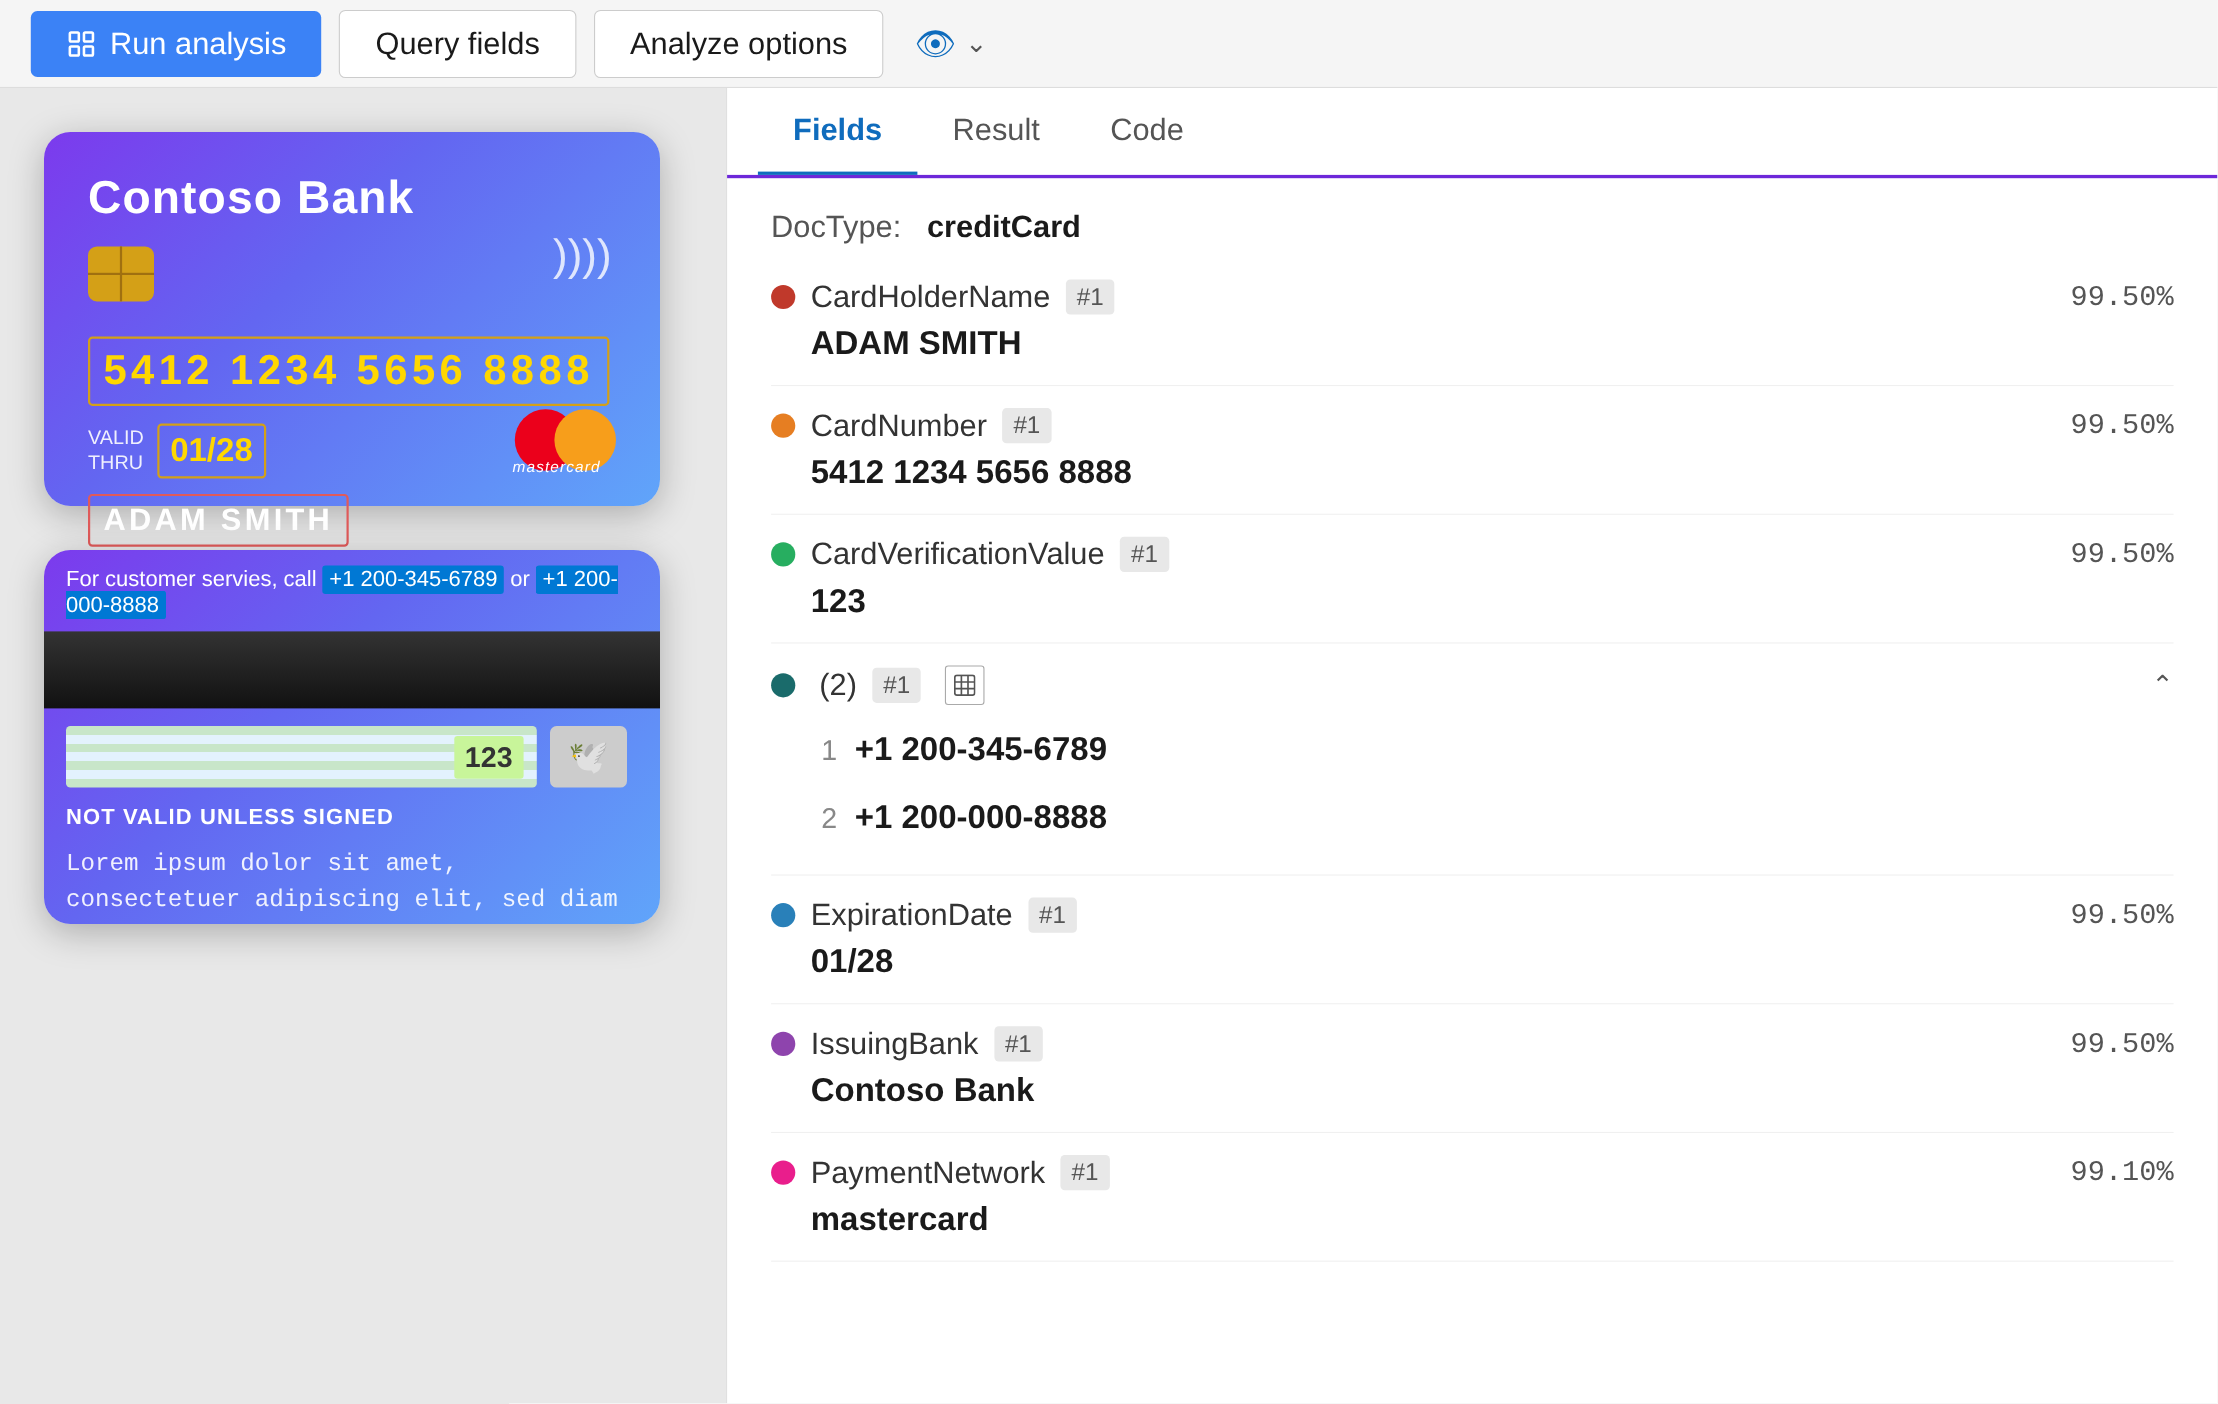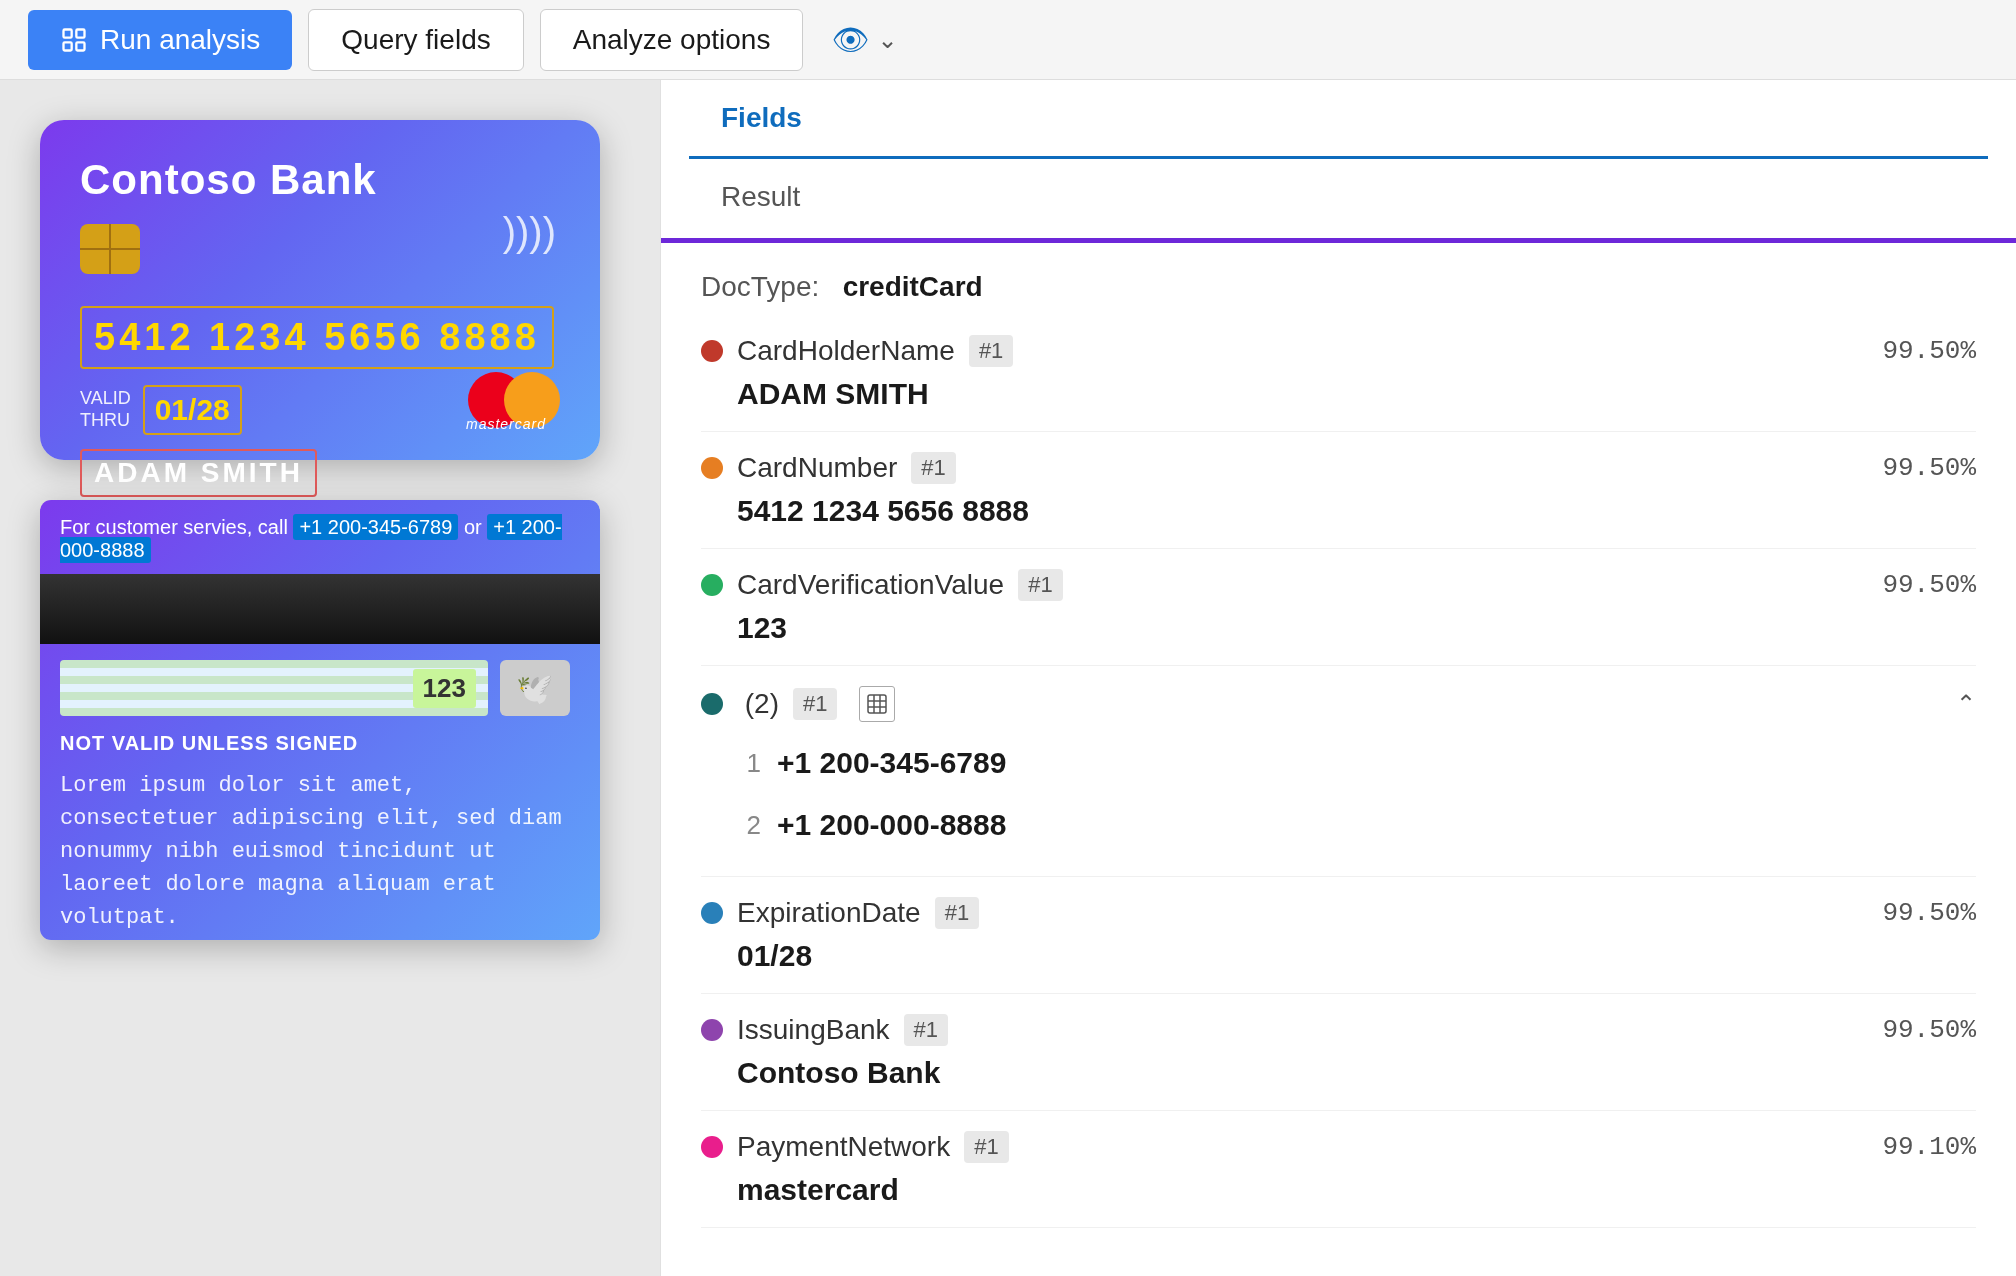--- a/index.html
+++ b/index.html
@@ -210,22 +210,22 @@
       font-size: 14px;
       font-style: italic;
       letter-spacing: 1px;
       text-align: center;
       width: 100px;
     }
 
     
     .card-back {
       width: 560px;
-      height: 440px;
-      border-radius: 11px;
+      height: 340px;
+      border-radius: 24px;
       background: linear-gradient(135deg, #7c3aed 0%, #6366f1 40%, #60a5fa 100%);
       overflow: hidden;
       position: relative;
       box-shadow: 0 8px 32px rgba(0,0,0,0.25);
     }
 
     .card-back-header {
       background: transparent;
       padding: 16px 20px 8px;
       font-size: 20px;
@@ -315,24 +315,23 @@
     .right-panel {
       flex: 1;
       background: white;
       display: flex;
       flex-direction: column;
       border-left: 1px solid #e0e0e0;
     }
 
     .right-tabs {
       display: flex;
-      border-bottom: 5px solid #6d28d9;
+      border-bottom: 3px solid #6d28d9;
       padding: 0 28px;
       gap: 0;
-      flex-direction: column;
     }
 
     .tab {
       padding: 22px 32px;
       font-size: 28px;
       cursor: pointer;
       border-bottom: 3px solid transparent;
       color: #555;
     }
 
@@ -533,20 +532,21 @@
       <div class="card-back-lorem">Lorem ipsum dolor sit amet, consectetuer adipiscing elit, sed diam nonummy nibh euismod tincidunt ut laoreet dolore magna aliquam erat volutpat.</div>
     </div>
 
   </div>
 
   <div class="right-panel">
 
     <div class="right-tabs">
       <div class="tab active">Fields</div>
       <div class="tab">Result</div>
+      <div class="tab">Code</div>
     </div>
 
     <div class="fields-content">
       <div class="doctype-row">
         <span>DocType:</span>
         &nbsp;
         <strong>creditCard</strong>
       </div>
 
       <div class="field-item">

